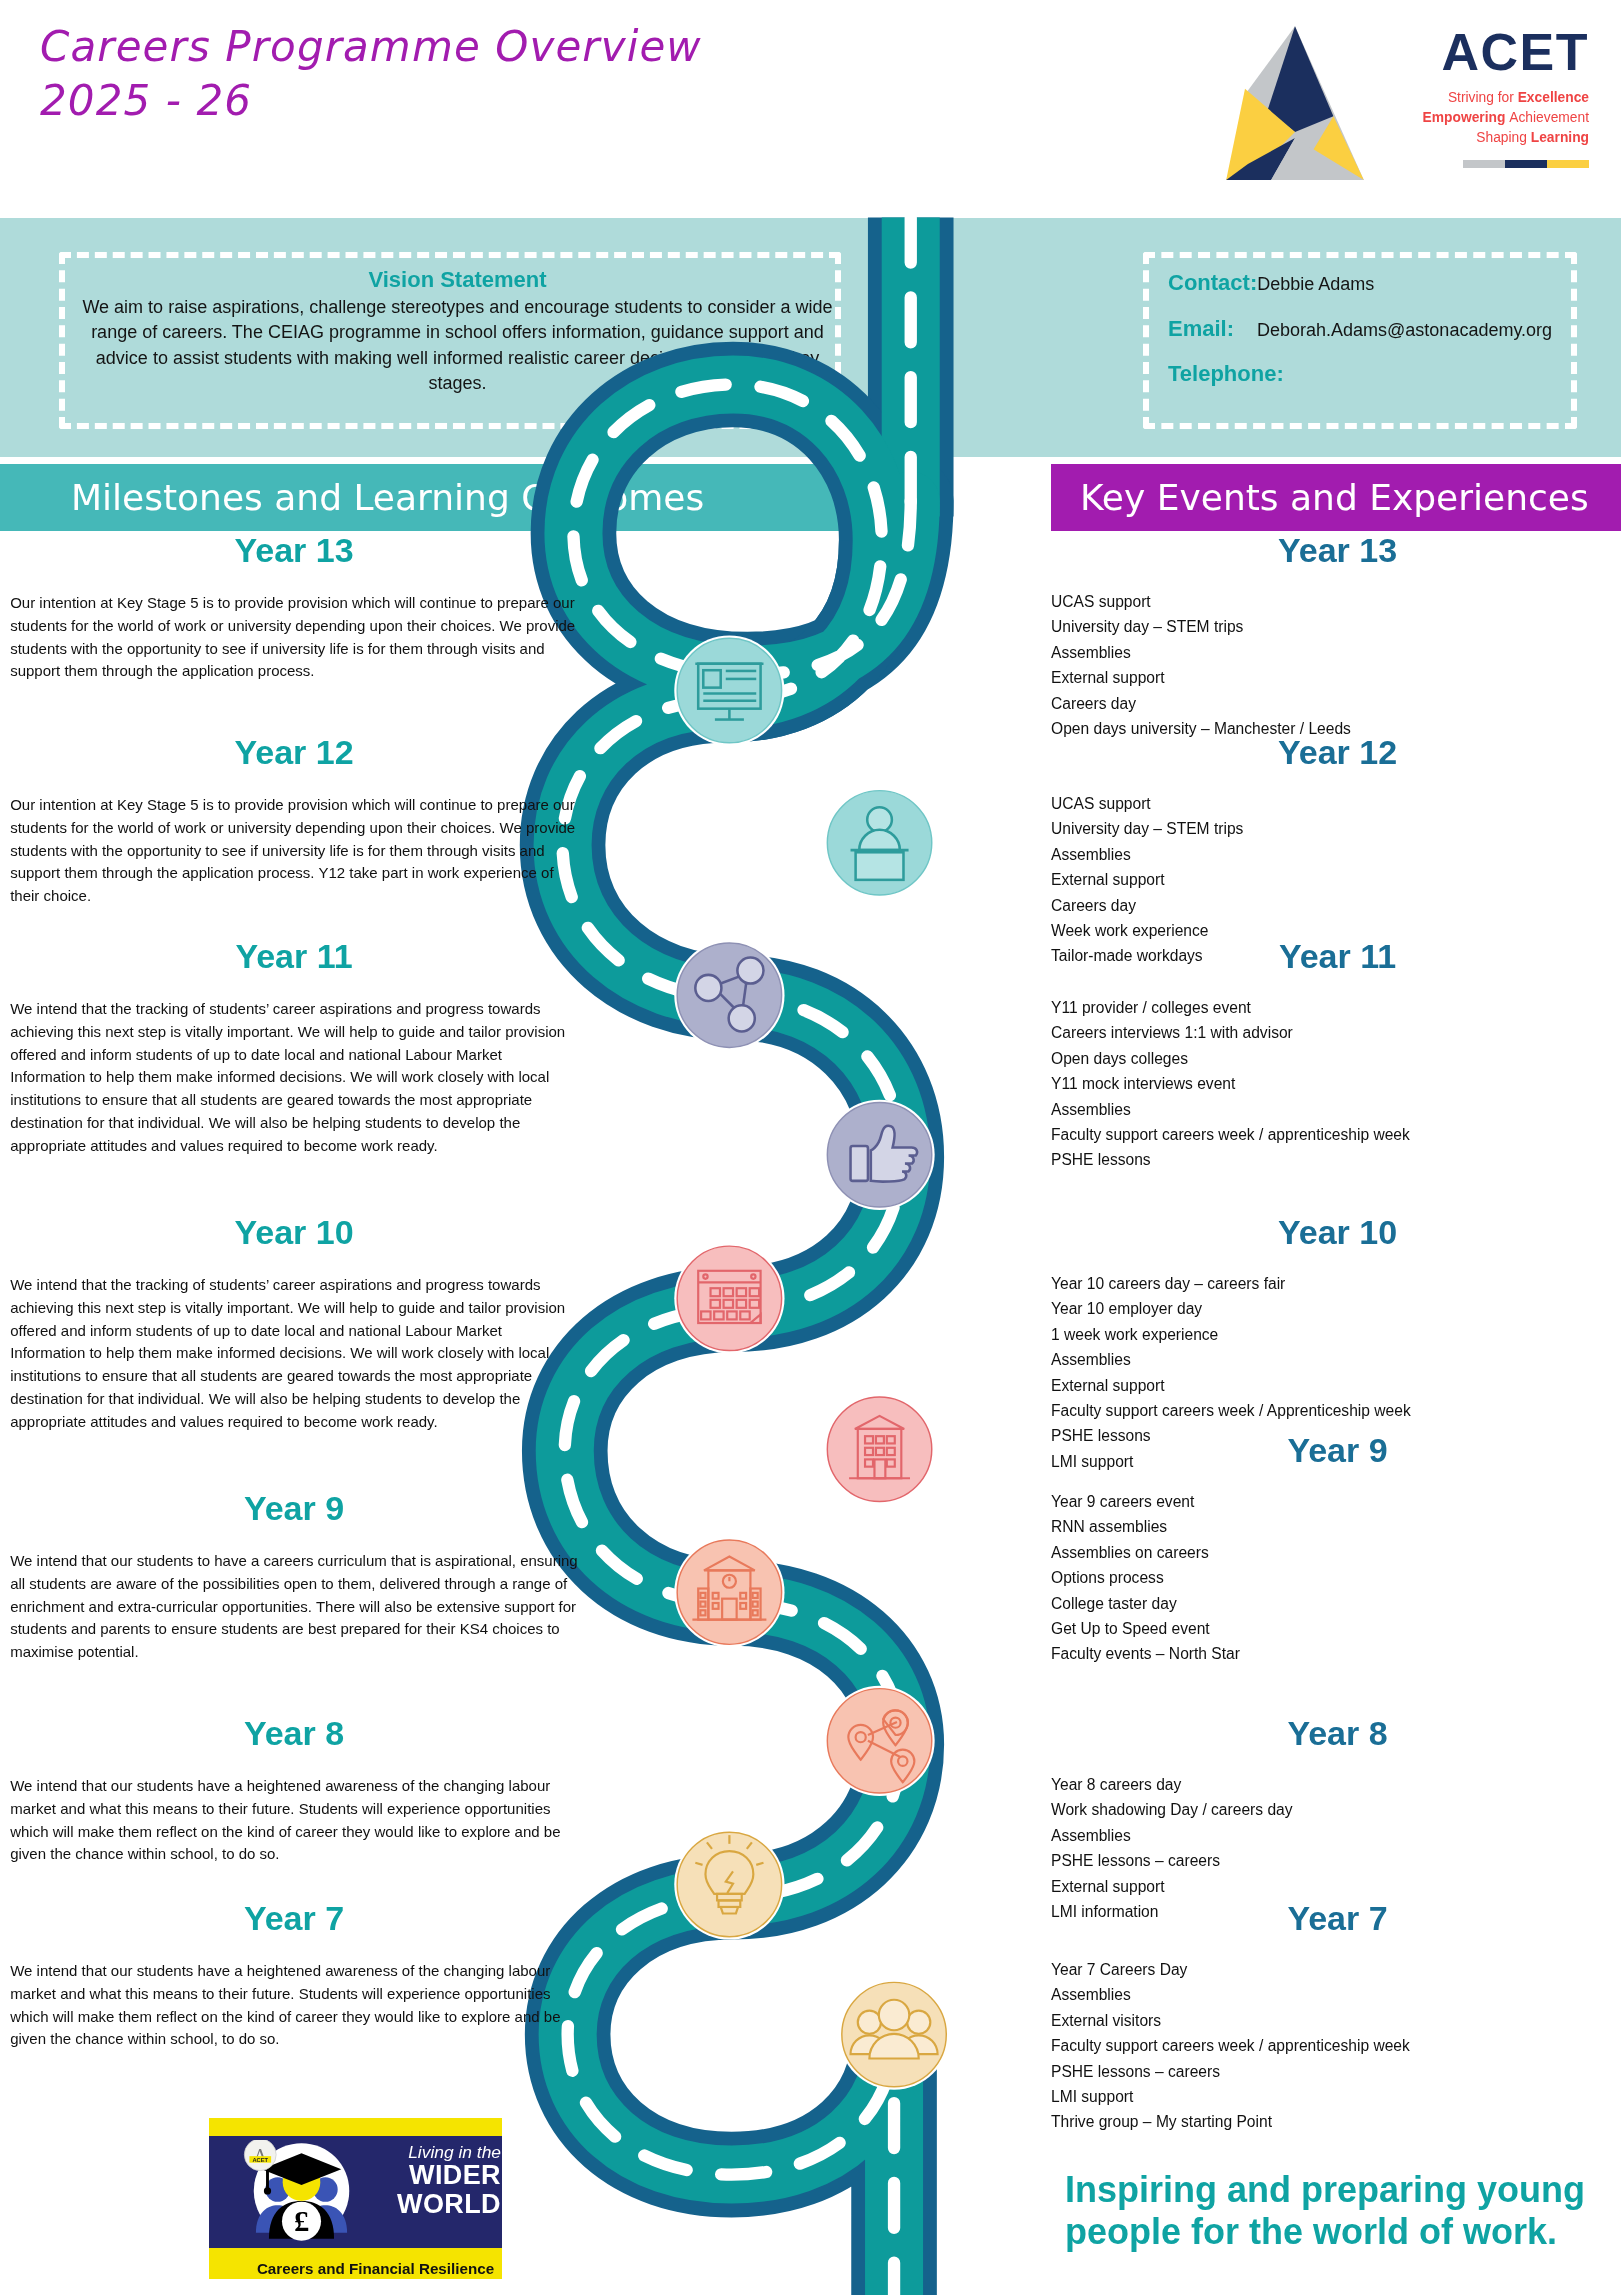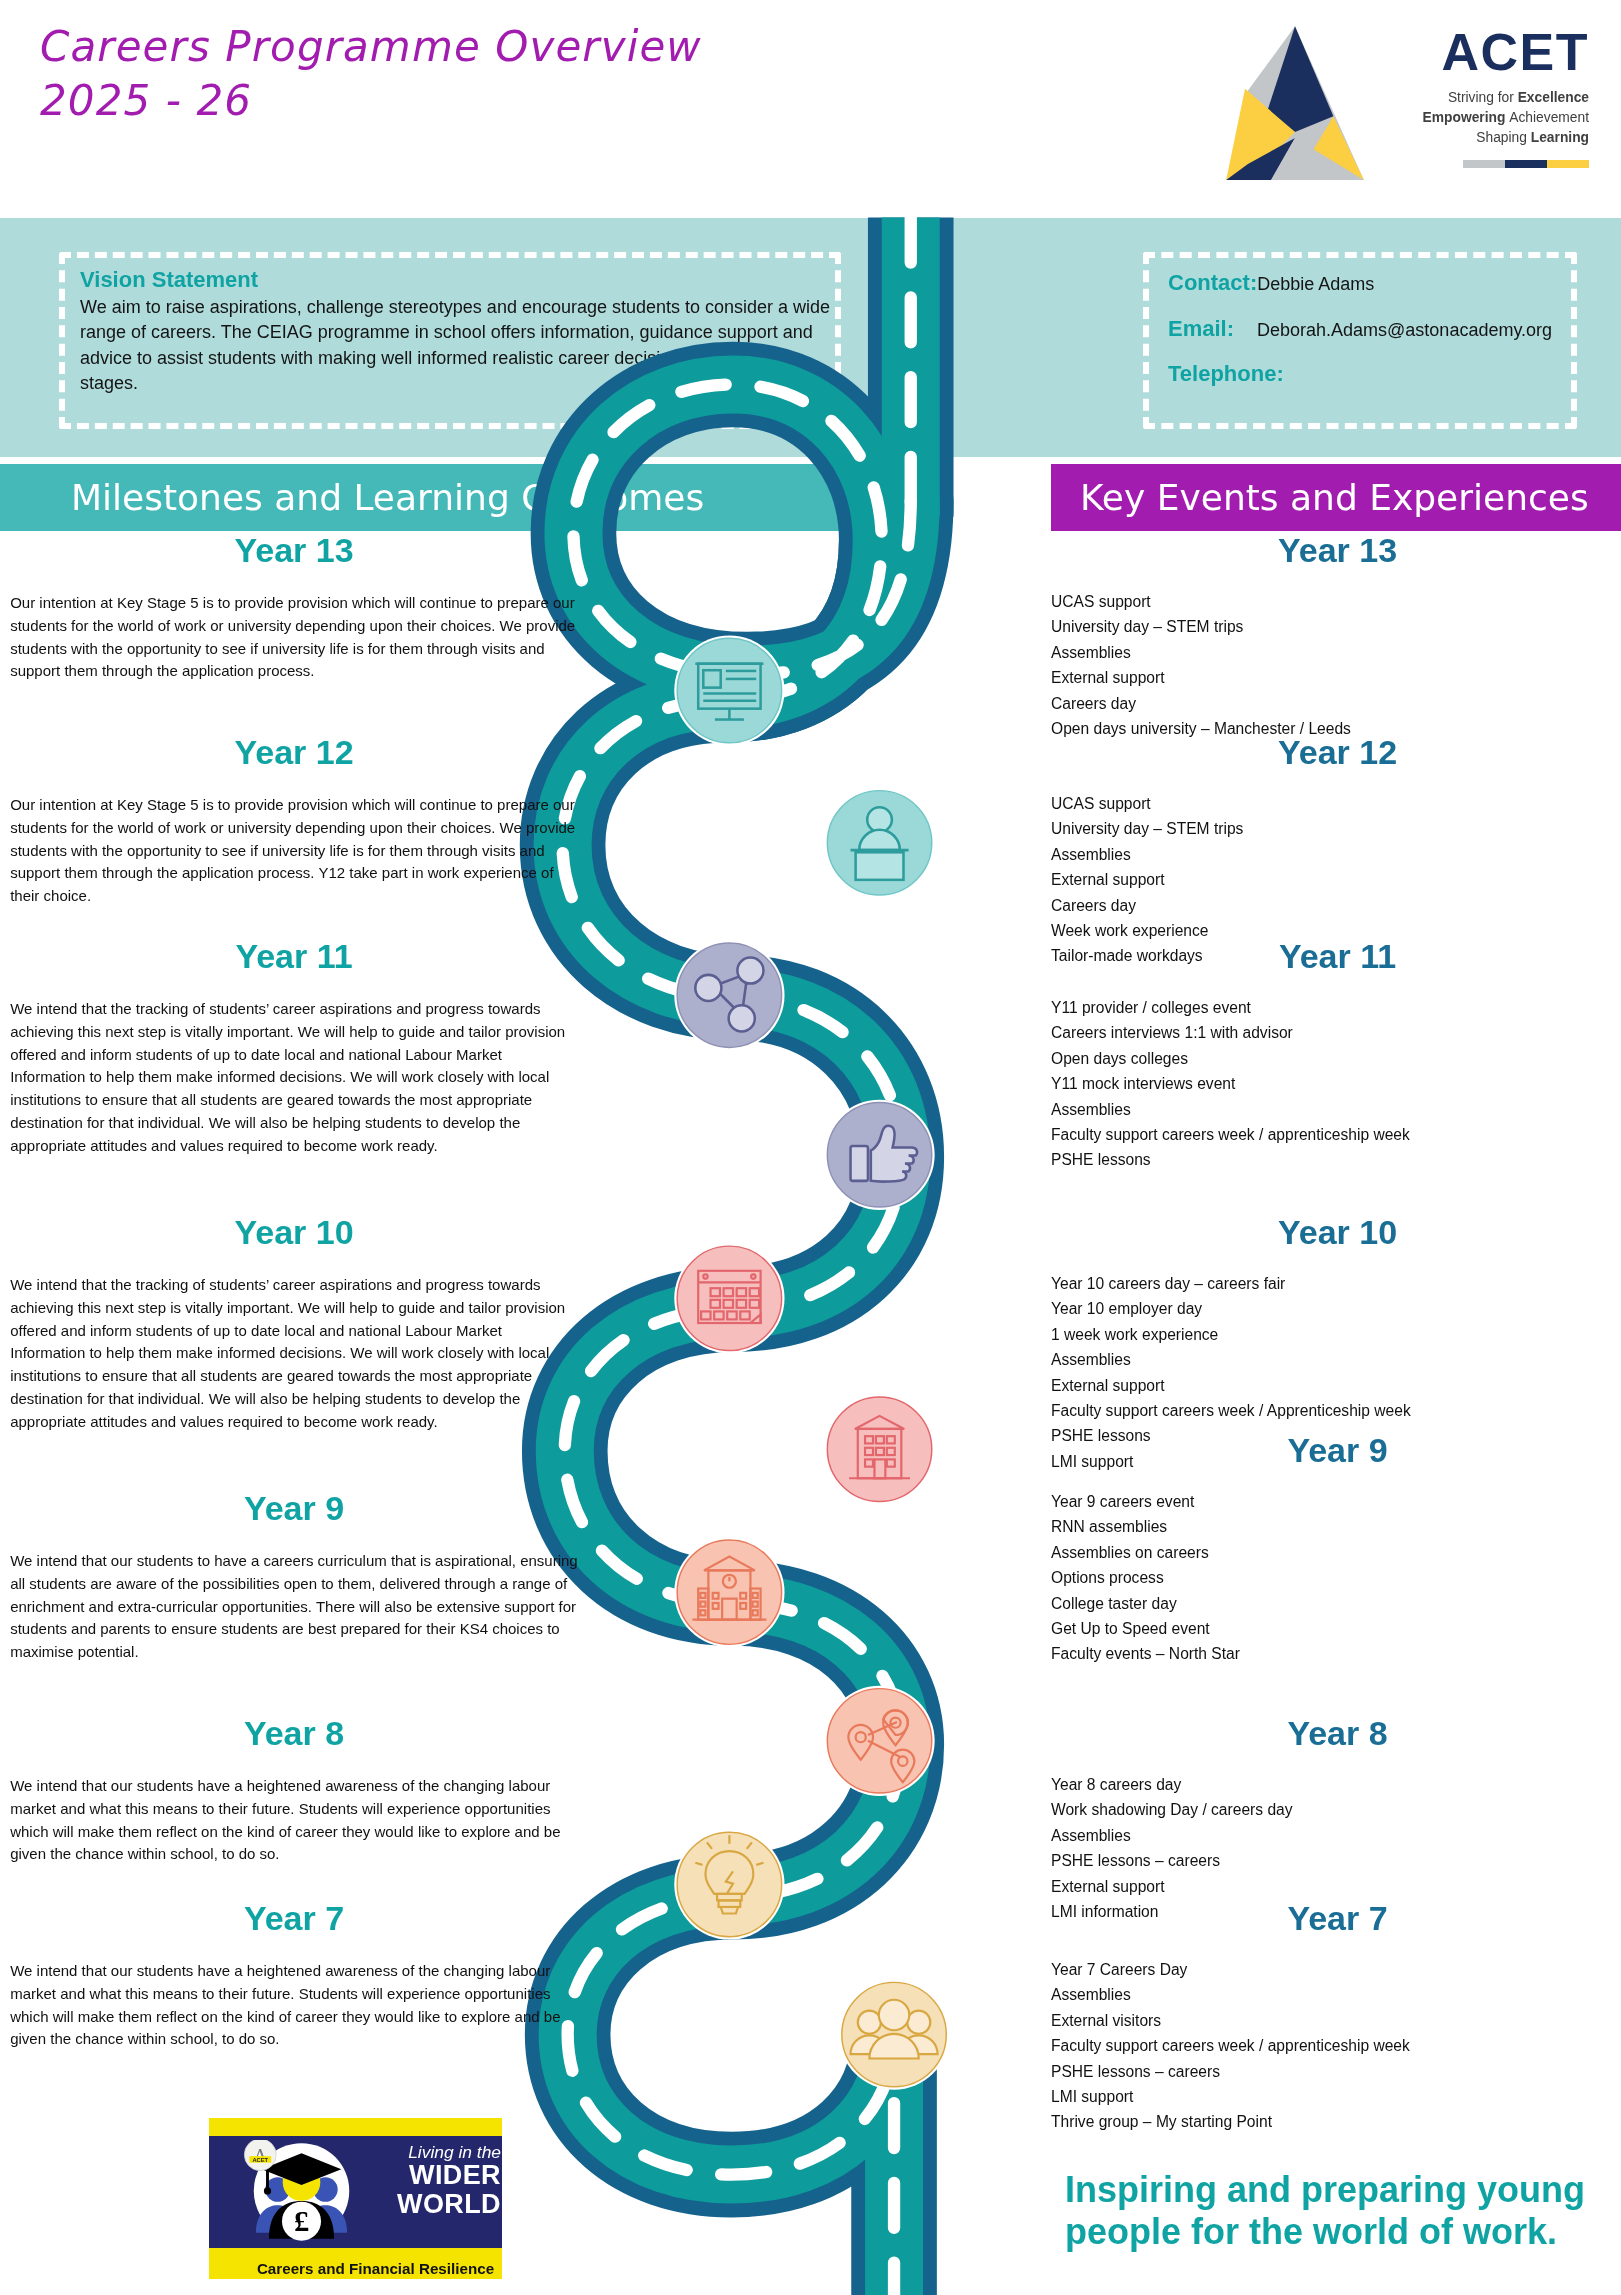--- a/index.html
+++ b/index.html
@@ -22,35 +22,35 @@
     font-style: italic;
   }
   #logo-block { position:absolute; right:33px; top:16px; width:363px; height:181px; }
   #logo-triangle { position:absolute; left:0; top:5.8px; width:138px; height:163px; }
   #logo-right { position:absolute; left:145px; top:10.2px; width:218px; }
   .acet-word {
     font-family:"Liberation Sans", sans-serif;
     font-size:52px; font-weight:bold; color:#1B2F5E; letter-spacing:1.5px;
     line-height:1; text-align:right;
   }
-  .acet-tag { font-size:13.8px; color:#404040; text-align:right; line-height:1.45; margin-top:10.2px; }
+  .acet-tag { font-size:13.8px; color:#ef4444; text-align:right; line-height:1.45; margin-top:10.2px; }
   .acet-tag b { font-weight:bold; }
   #acet-bars { display:flex; justify-content:flex-end; margin-top:11.6px; height:8px; }
   #acet-bars span { width:42px; height:8px; display:block; }
 
   
   #band { position:absolute; left:0; top:218px; width:1622px; height:239px; background:#AFDBDA; }
 
   .dashbox {
     position:absolute;
     border: 6.5px dashed #ffffff;
     border-radius: 2.9px;
   }
   #vision-box { left:59px; top:252px; width:782px; height:177px; }
-  #vision-inner { position:absolute; left:80px; top:267px; width:755px; }
+  #vision-inner { position:absolute; left:80px; top:267px; width:755px;text-align:center; }
   .vision-head { font-size:22px; font-weight:bold; color:#0FA3A3; margin-bottom:1.5px; }
   .vision-body { font-size:18px; color:#141414; line-height:1.42; }
 
   #contact-box { left:1143px; top:252px; width:434px; height:177px; }
   #contact-inner { position:absolute; left:1168px; top:270px; width:406px; }
   .crow { display:flex; align-items:baseline; margin-bottom:19.6px; }
   .clabel { font-size:22px; font-weight:bold; color:#0FA3A3; min-width:89px; }
   .cval { font-size:18px; color:#141414; }
 
   

